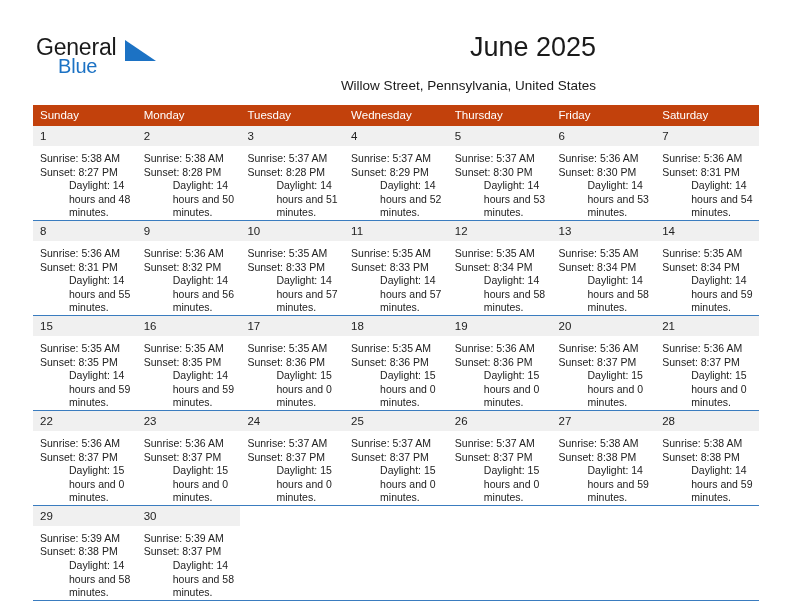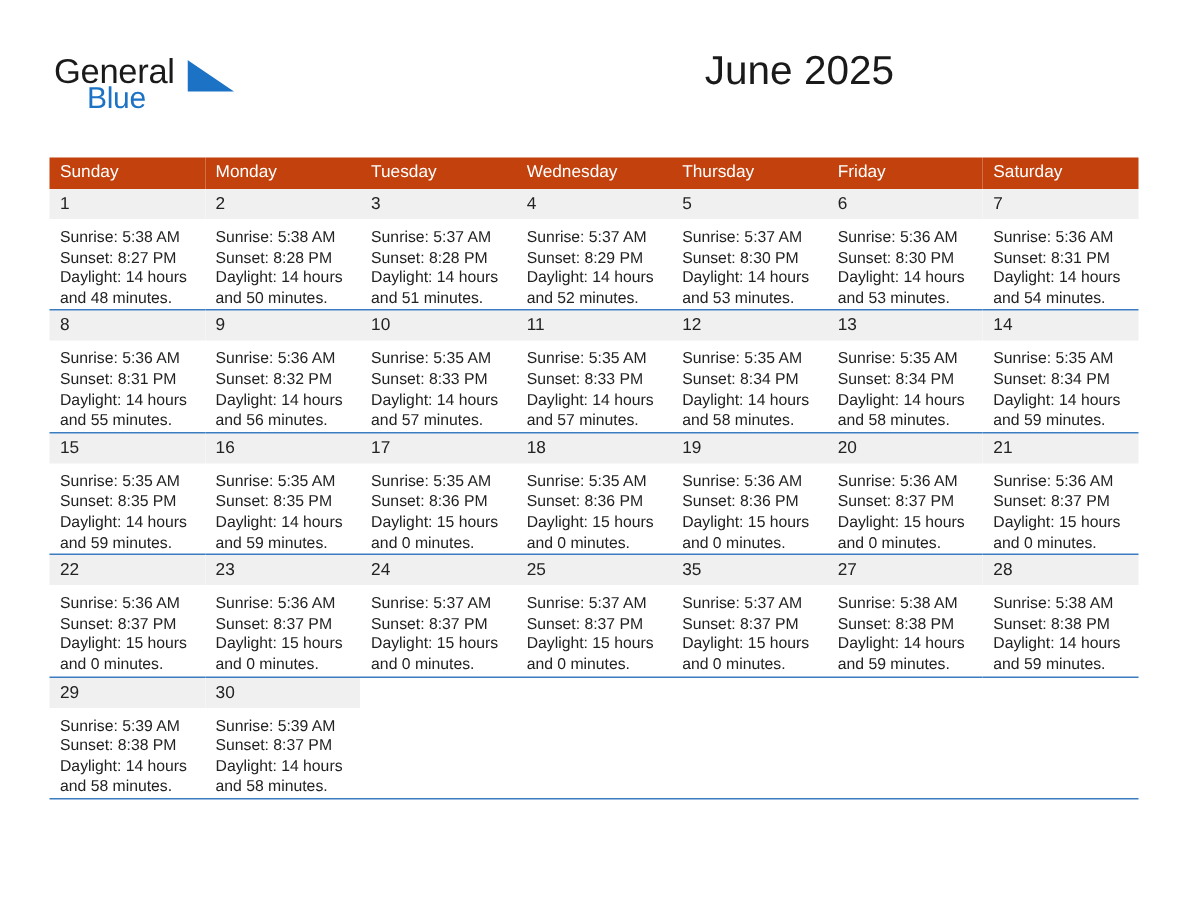--- a/index.html
+++ b/index.html
@@ -140,20 +140,21 @@
     padding: 6px 6px 0 7px;
     font-size: 10.5px;
     line-height: 13.6px;
     color: #222222;
   }
   .cell-body div {
     white-space: nowrap;
   }
   .cell-body .daylight-line {
     white-space: normal;
+    margin-left: 29px;
   }
 
   .cal-bottom {
     width: 726px;
     height: 1px;
     background: #3a7cbf;
   }
 </style>
 </head>
 <body>
@@ -166,20 +167,21 @@
       <span class="brand-general">General</span>
       <span class="brand-mark">
         <svg width="32" height="22" viewBox="0 0 32 22">
           <polygon points="0,0 31,21 0,21" fill="#1c72c4"></polygon>
         </svg>
       </span>
       <span class="brand-blue">Blue</span>
     </div>
 
     <div class="title">June 2025</div>
+    <div class="subtitle">Willow Street, Pennsylvania, United States</div>
   </div>
 
   <div class="calendar">
     <table class="cal-table">
       <thead>
         <tr>
           <th>Sunday</th>
           <th>Monday</th>
           <th>Tuesday</th>
           <th>Wednesday</th>
@@ -390,21 +392,21 @@
             </td>
             <td>
               <div class="daynum">25</div>
               <div class="cell-body">
                 <div>Sunrise: 5:37 AM</div>
                 <div>Sunset: 8:37 PM</div>
                 <div class="daylight-line">Daylight: 15 hours and 0 minutes.</div>
               </div>
             </td>
             <td>
-              <div class="daynum">35</div>
+              <div class="daynum">26</div>
               <div class="cell-body">
                 <div>Sunrise: 5:37 AM</div>
                 <div>Sunset: 8:37 PM</div>
                 <div class="daylight-line">Daylight: 15 hours and 0 minutes.</div>
               </div>
             </td>
             <td>
               <div class="daynum">27</div>
               <div class="cell-body">
                 <div>Sunrise: 5:38 AM</div>

